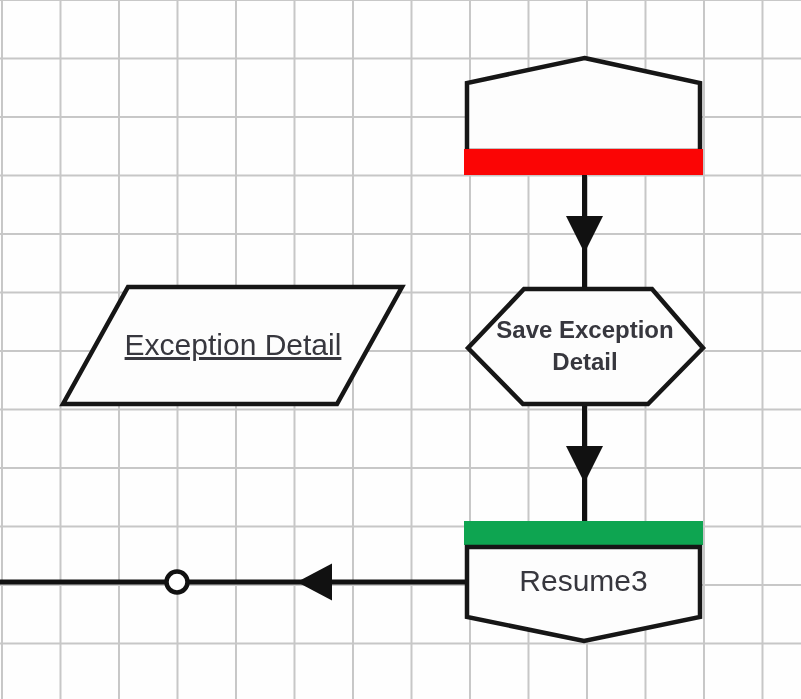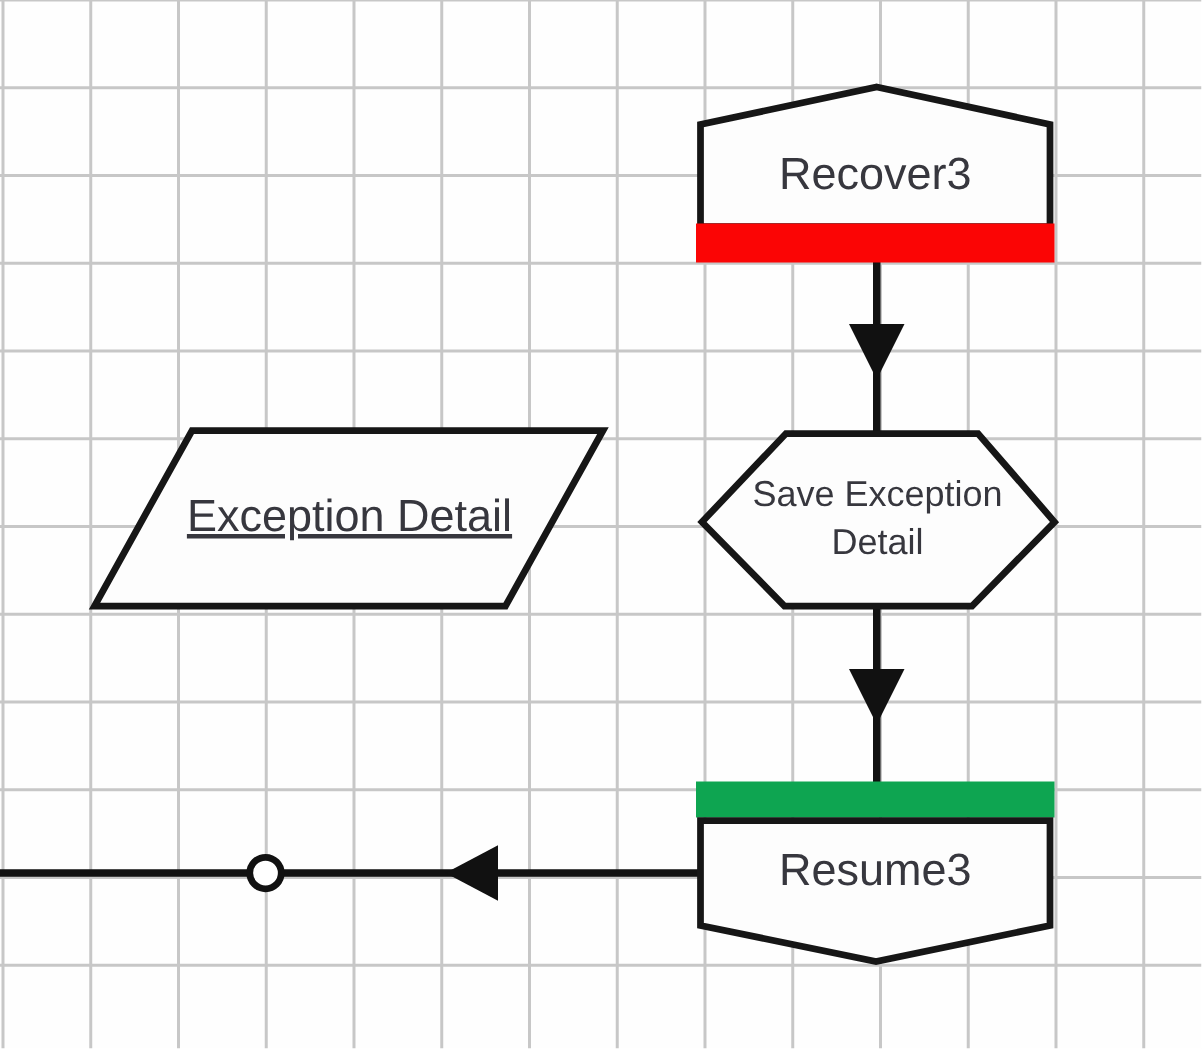--- a/index.html
+++ b/index.html
@@ -32,21 +32,21 @@
     position: absolute;
     z-index: 2;
     display: flex;
     align-items: center;
     justify-content: center;
     text-align: center;
     color: #37373e;
     pointer-events: none;
   }
   .label-recover   { left: 467px; top:  86px; width: 233px; height: 62px; font-size: 30px; }
-  .label-hexagon   { left: 478px; top: 296px; width: 214px; height: 100px; font-size: 24px; line-height: 1.32; }
+  .label-hexagon   { left: 478px; top: 296px; width: 214px; height: 100px; font-size: 24px; line-height: 1.32; font-weight: bold; }
   .label-resume    { left: 467px; top: 549px; width: 233px; height: 64px; font-size: 30px; }
   .label-dataitem  { left:  63px; top: 290px; width: 340px; height: 110px; font-size: 30px; text-decoration: underline; }
 </style>
 </head>
 <body>
 
 <div class="canvas">
 
   <svg class="shapes" viewBox="0 0 801 699">
 
@@ -64,21 +64,20 @@
     <rect x="464" y="149" width="239" height="26" fill="#fb0505"></rect>
 
     <polygon points="524,289 652,289 703,348 648,404 523,404 468,348" fill="#fdfdfd" stroke="#161616" stroke-width="4.5" stroke-linejoin="miter"></polygon>
 
     <rect x="464" y="521" width="239" height="24" fill="#0ea551"></rect>
     <polygon points="467,547 700,547 700,617 584,641 467,617" fill="#fdfdfd" stroke="#161616" stroke-width="4.5" stroke-linejoin="miter"></polygon>
 
     <polygon points="128,287 402,287 337,404 63,404" fill="#fdfdfd" stroke="#161616" stroke-width="4.5" stroke-linejoin="miter"></polygon>
   </svg>
 
-  <div class="label label-recover">Recover3</div>
 
   <div class="label label-hexagon">Save Exception Detail</div>
 
   <div class="label label-resume">Resume3</div>
 
   <div class="label label-dataitem">Exception Detail</div>
 
 </div>
 
 </body></html>

